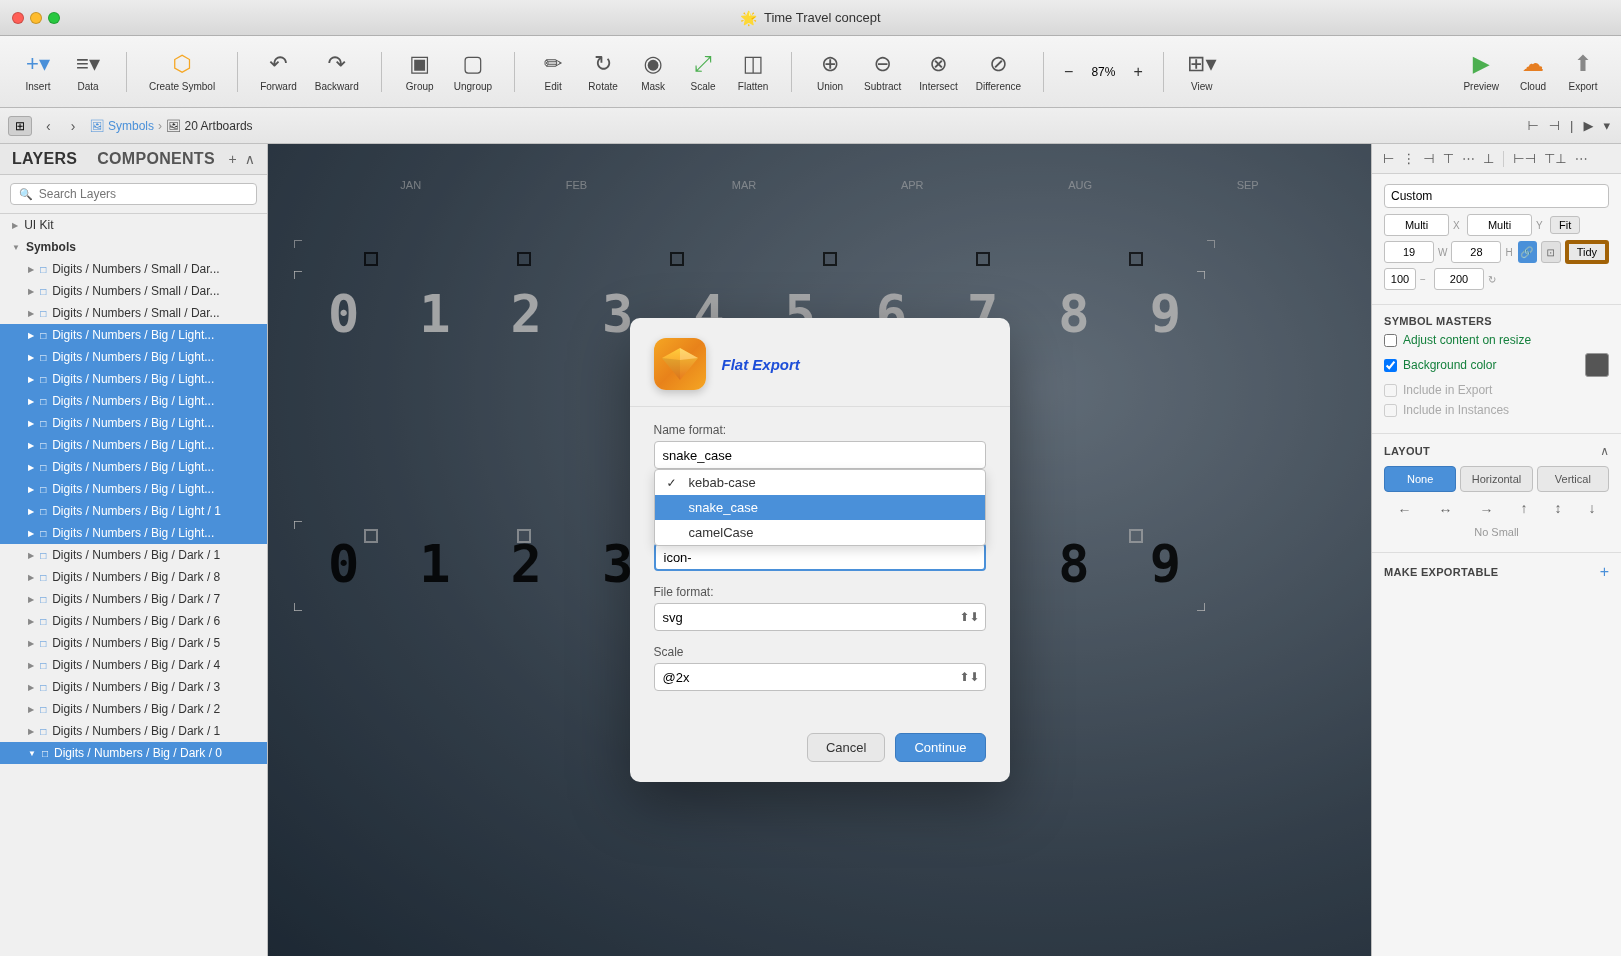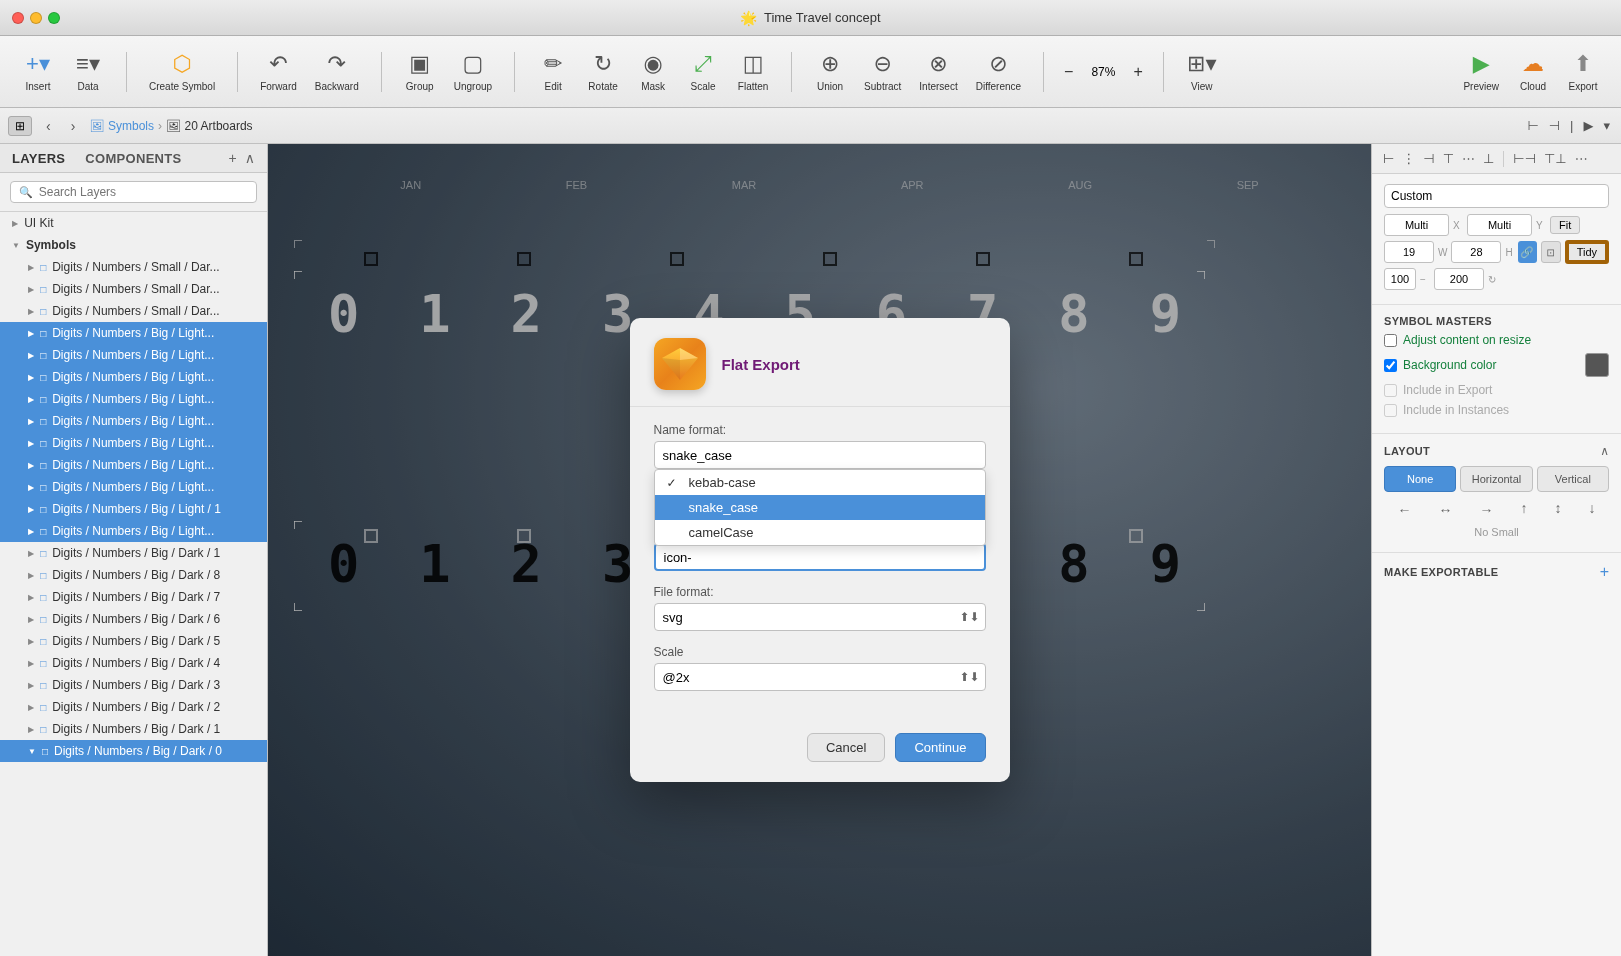--- a/index.html
+++ b/index.html
@@ -74,21 +74,21 @@
       flex-shrink: 0;
     }
     .sidebar-header {
       display: flex;
       align-items: center;
       padding: 6px 12px;
       background: #e8e8e8;
       border-bottom: 1px solid #c8c8c8;
       gap: 8px;
     }
-    .sidebar-tab { font-size: 13px; font-weight: 600; color: #555; cursor: pointer; text-transform: uppercase; letter-spacing: 0.3px; }
+    .sidebar-tab { font-size: 16px; font-weight: 600; color: #555; cursor: pointer; text-transform: uppercase; letter-spacing: 0.3px; }
     .sidebar-tab.active { color: #333; }
     .sidebar-header-icons { margin-left: auto; display: flex; gap: 8px; }
     .sidebar-icon-btn { background: none; border: none; cursor: pointer; color: #666; font-size: 14px; }
 
     .sidebar-search {
       padding: 8px 10px;
       border-bottom: 1px solid #d0d0d0;
     }
     .search-input-wrapper {
       display: flex;
@@ -225,21 +225,21 @@
     }
     .modal-icon {
       width: 52px; height: 52px;
       background: linear-gradient(135deg, #f5a623 0%, #e8821a 50%, #f5a623 100%);
       border-radius: 12px;
       display: flex; align-items: center; justify-content: center;
       font-size: 30px;
       flex-shrink: 0;
       box-shadow: 0 3px 8px rgba(0,0,0,0.2);
     }
-    .modal-title { font-size: 15px; font-weight: 600; color: #701a75; }
+    .modal-title { font-size: 15px; font-weight: 600; color: #1d4ed8; font-style: italic; }
     .modal-body { padding: 16px 24px; }
     .modal-field { margin-bottom: 14px; }
     .field-label { font-size: 12px; color: #555; margin-bottom: 4px; display: block; }
     .field-input {
       width: 100%; height: 28px; border: 2px solid #4a90d9; border-radius: 4px;
       font-size: 13px; padding: 0 8px; background: white; outline: none;
     }
     .field-select-wrapper { position: relative; }
     .field-select {
       width: 100%; height: 28px; background: white; border: 1px solid #c0c0c0;

